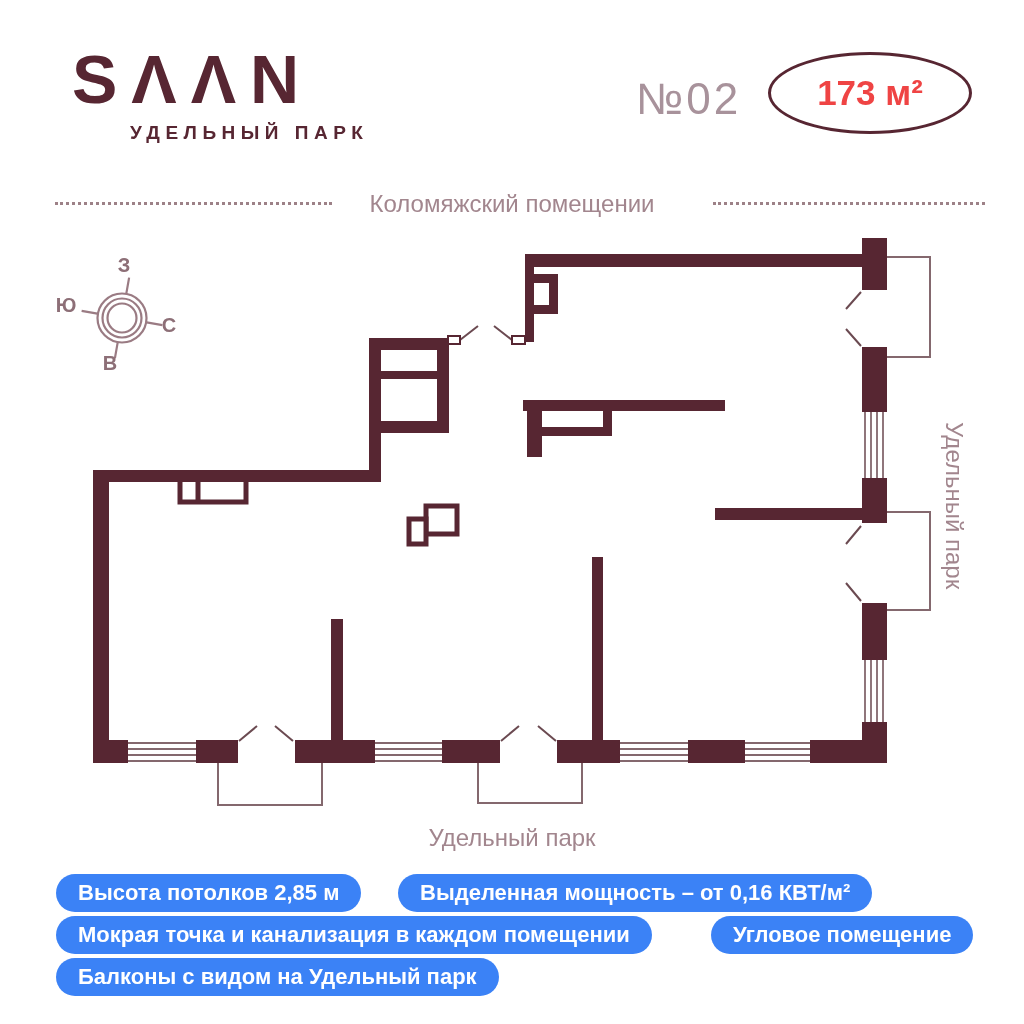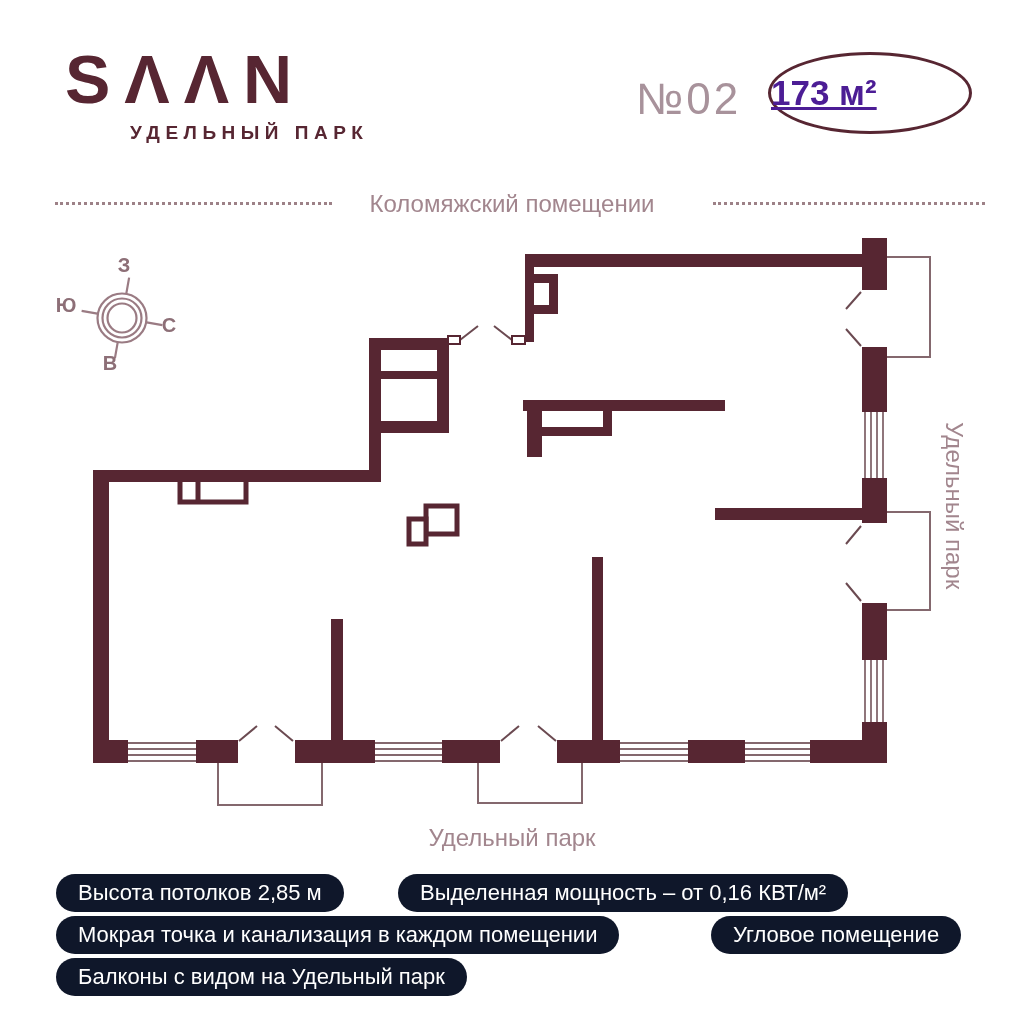--- a/index.html
+++ b/index.html
@@ -2,39 +2,39 @@
 <html><head>
 <meta charset="utf-8">
 <style>
   html,body{margin:0;padding:0;background:#fff;}
   .page{
     position:relative;width:1024px;height:1024px;background:#ffffff;overflow:hidden;
     font-family:"Liberation Sans", sans-serif;color:#572632;
   }
   .abs{position:absolute;}
   
-  .logo{left:65px;top:40px;font-size:68px;font-weight:700;letter-spacing:14px;color:#572632;}
+  .logo{left:72px;top:40px;font-size:68px;font-weight:700;letter-spacing:14px;color:#572632;}
   .logo-sub{left:130px;top:122px;font-size:19px;font-weight:700;letter-spacing:5.5px;color:#572632;}
   .unit-no{left:636px;top:74px;font-size:44px;letter-spacing:3px;color:#a8929b;}
   .area-oval{
     left:768px;top:52px;width:198px;height:76px;border:3px solid #572632;border-radius:50%;
-    display:flex;align-items:center;font-size:35px;font-weight:700;color:#4c1d95;text-decoration:underline;
+    display:flex;align-items:center;justify-content:center;font-size:35px;font-weight:700;color:#ef4444;
   }
   
   .street-label{left:0;right:0;top:190px;text-align:center;font-size:24px;color:#a2868e;}
   .dots{border-top:3px dotted #9d8187;height:0;}
   .dots-left{left:55px;top:202px;width:277px;}
   .dots-right{left:713px;top:202px;width:272px;}
   .park-right{left:940px;top:422px;writing-mode:vertical-rl;font-size:24px;color:#a2868e;}
   .park-bottom{left:0;right:0;top:824px;text-align:center;font-size:24px;color:#a2868e;}
   
   .chip{
     position:absolute;height:38px;display:inline-flex;align-items:center;
-    padding:0 22px;border-radius:20px;background:#0f172a;color:#ffffff;
-    font-size:22px;font-weight:400;white-space:nowrap;
+    padding:0 22px;border-radius:20px;background:#3b82f6;color:#ffffff;
+    font-size:22px;font-weight:700;white-space:nowrap;
   }
   .chip-1{left:56px;top:874px;}
   .chip-2{left:398px;top:874px;}
   .chip-3{left:56px;top:916px;text-align:center;}
   .chip-4{left:711px;top:916px;}
   .chip-5{left:56px;top:958px;}
   svg{position:absolute;left:0;top:0;}
   svg text{font-family:"Liberation Sans", sans-serif;font-weight:700;font-size:20px;fill:#8d6f77;}
 </style>
 </head>

